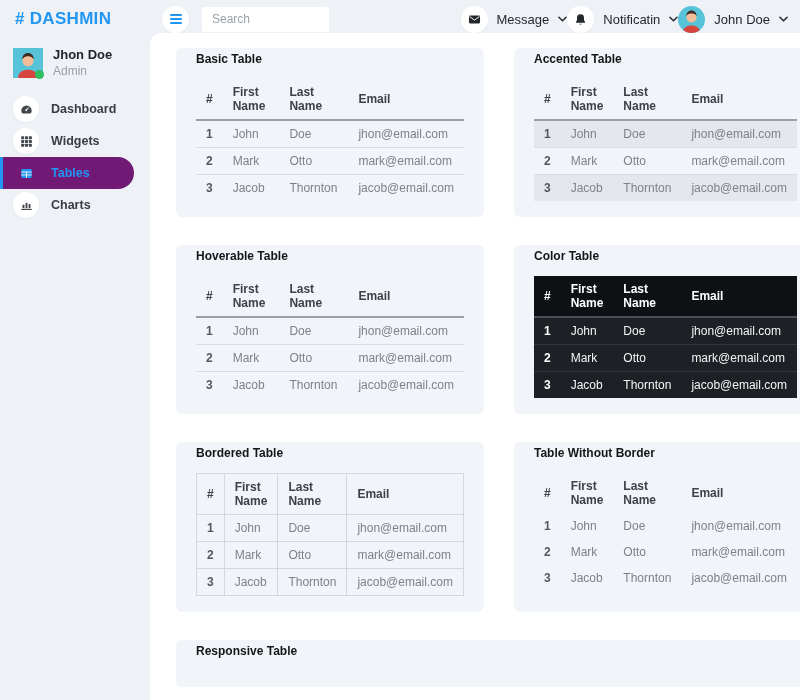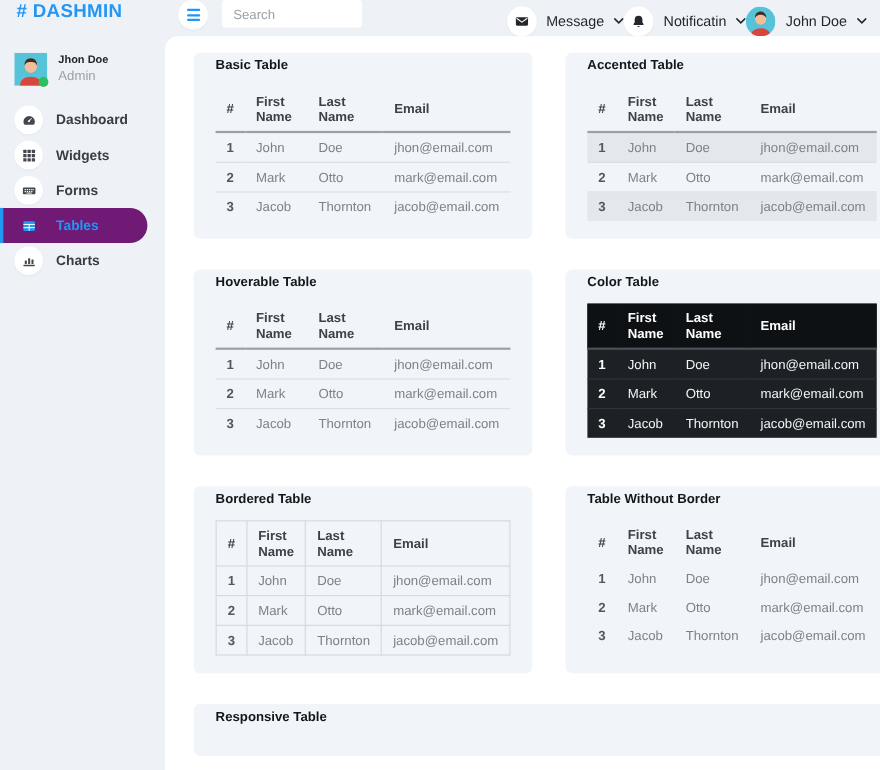--- a/index.html
+++ b/index.html
@@ -6,21 +6,21 @@
   html,body { width:800px; height:700px; overflow:hidden; }
   body {
     font-family:"Liberation Sans", sans-serif;
     background:#eef2f7;
     position:relative;
     color:#33383e;
   }
   
   .topbar {
     position:absolute; top:0; left:0; right:0; height:38px;
-    display:flex; padding:0 12px 0 15px;
+    display:flex; align-items:center; padding:0 12px 0 15px;
   }
   .brand { font-size:17px; font-weight:800; color:#2196f3; letter-spacing:.3px; width:128px; cursor:pointer; }
   .circle-btn {
     width:27px; height:27px; border-radius:50%; background:#fff; border:none;
     display:inline-flex; align-items:center; justify-content:center;
     box-shadow:0 1px 2px rgba(30,50,80,.05); cursor:pointer; flex:none;
   }
   .hamburger { margin-left:19px; display:inline-flex; flex-direction:column; gap:2.4px; align-items:center; justify-content:center; }
   .hamburger i { display:block; width:12px; height:2px; border-radius:1px; background:#2196f3; }
   .search {
@@ -35,21 +35,21 @@
   .chev { color:#24282d; display:inline-flex; }
   .icon-dark { color:#24282d; display:inline-flex; }
   .avatar { width:27px; height:27px; border-radius:50%; overflow:hidden; flex:none; }
   .avatar svg { display:block; width:100%; height:100%; }
   
   .sidebar { position:absolute; top:38px; left:0; bottom:0; width:150px; padding-top:8px; }
   .profile { display:flex; align-items:center; gap:10px; padding:0 13px; min-height:34px; }
   .profile .avatar { width:30px; height:30px; position:relative; overflow:visible; }
   .profile .avatar .ph { width:30px; height:30px; border-radius:50%; overflow:hidden; }
   .status-dot { position:absolute; right:-1px; bottom:-1px; width:9px; height:9px; border-radius:50%; background:#2dbe60; }
-  .profile-name { font-size:10px; font-weight:700; color:#22262b; line-height:1.25; }
+  .profile-name { font-size:13px; font-weight:700; color:#22262b; line-height:1.25; }
   .profile-role { font-size:12px; color:#9aa1a8; line-height:1.25; }
   .side-nav { margin-top:13px; }
   .nav-item { position:relative; height:32px; display:flex; align-items:center; padding-left:13px; cursor:pointer; }
   .nav-icon {
     width:26px; height:26px; border-radius:50%; background:#fff; color:#43484e;
     display:inline-flex; align-items:center; justify-content:center; flex:none;
     box-shadow:0 1px 2px rgba(30,50,80,.05);
   }
   .nav-label { margin-left:12px; font-size:12.5px; font-weight:600; color:#383d43; }
   .nav-chevron { margin-left:auto; margin-right:17px; color:#383d43; display:inline-flex; }
@@ -194,40 +194,20 @@
             <rect x="6.15" y="6.15" width="3.7" height="3.7" rx=".6"></rect>
             <rect x="10.9" y="6.15" width="3.7" height="3.7" rx=".6"></rect>
             <rect x="1.4" y="10.9" width="3.7" height="3.7" rx=".6"></rect>
             <rect x="6.15" y="10.9" width="3.7" height="3.7" rx=".6"></rect>
             <rect x="10.9" y="10.9" width="3.7" height="3.7" rx=".6"></rect>
           </svg>
       </span>
       <span class="nav-label">Widgets</span>
     </div>
 
-    <div class="nav-item">
-      <span class="nav-icon">
-        <svg width="13" height="13" viewBox="0 0 16 16">
-            <rect x="1" y="4.2" width="14" height="7.6" rx="1.1" fill="currentColor"></rect>
-            <g fill="#fff">
-              <rect x="3" y="6" width="1.5" height="1.3"></rect>
-              <rect x="5.4" y="6" width="1.5" height="1.3"></rect>
-              <rect x="7.8" y="6" width="1.5" height="1.3"></rect>
-              <rect x="10.2" y="6" width="1.5" height="1.3"></rect>
-              <rect x="12.1" y="6" width="1" height="1.3"></rect>
-              <rect x="3" y="8.2" width="1.5" height="1.3"></rect>
-              <rect x="5.4" y="8.2" width="1.5" height="1.3"></rect>
-              <rect x="7.8" y="8.2" width="1.5" height="1.3"></rect>
-              <rect x="10.2" y="8.2" width="1.5" height="1.3"></rect>
-              <rect x="5" y="10" width="6" height="1"></rect>
-            </g>
-          </svg>
-      </span>
-      <span class="nav-label">Forms</span>
-    </div>
 
     <div class="nav-item active">
       <span class="nav-icon">
         <svg width="13" height="13" viewBox="0 0 16 16">
             <rect x="1.6" y="2.6" width="12.8" height="10.8" rx="1.2" fill="currentColor"></rect>
             <g stroke="#fff" stroke-width="1.1">
               <line x1="1.6" y1="6.2" x2="14.4" y2="6.2"></line>
               <line x1="8" y1="6.2" x2="8" y2="13.4"></line>
               <line x1="1.6" y1="9.8" x2="14.4" y2="9.8"></line>
             </g>

